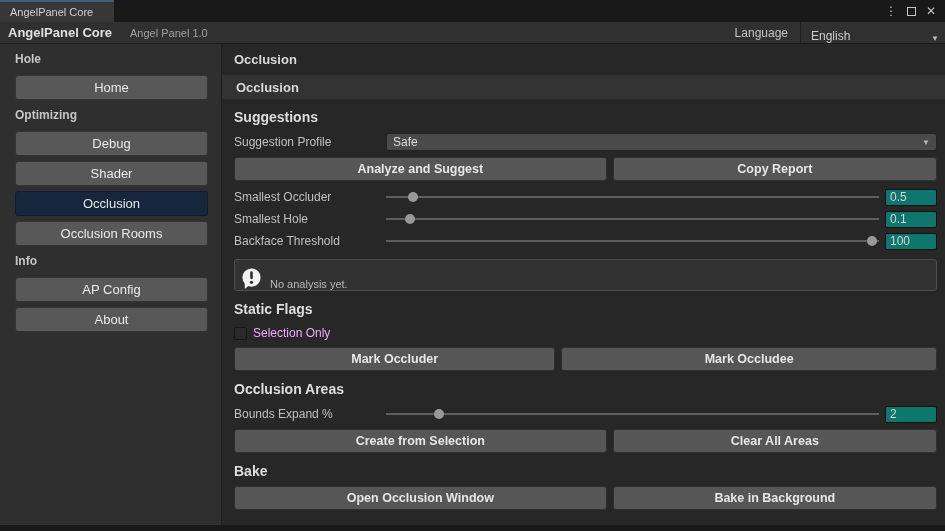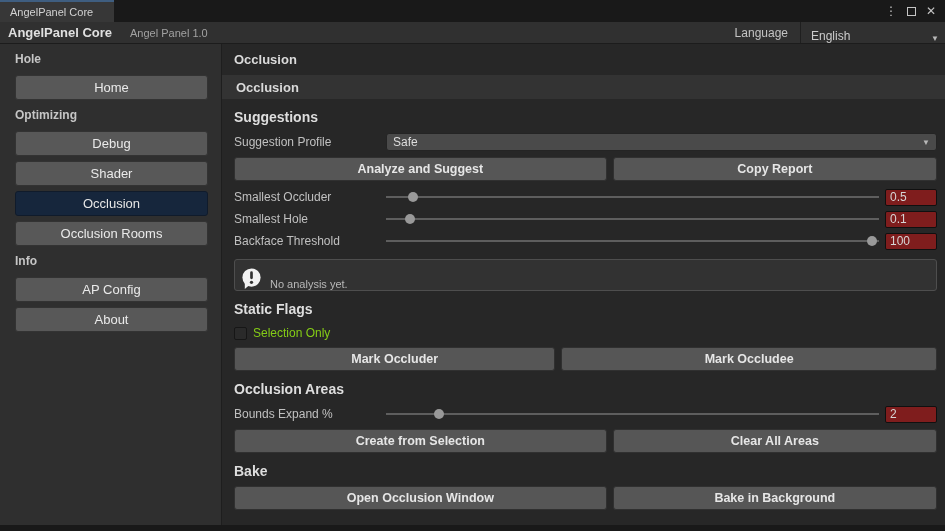--- a/index.html
+++ b/index.html
@@ -80,34 +80,34 @@
     color:#e6e6e6; font-size:12.5px; display:flex; align-items:center; justify-content:center; cursor:default;font-weight:bold;
   }
   .btn-row.split2 .btn:first-child { flex:1.15; }
   .btn-row.split3 .btn:last-child { flex:1.17; }
 
   .track-wrap { flex:1; position:relative; height:20px; cursor:default; }
   .track { position:absolute; left:0; right:0; top:9px; height:2px; background:#5e5e5e; }
   .thumb { position:absolute; top:5px; width:10px; height:10px; border-radius:50%; background:#999999; }
   .valbox {
     width:52px; height:17px; margin-left:6px; flex-shrink:0;
-    background:#7f1d1d; border:1px solid #101010; border-radius:2px;
+    background:#0f766e; border:1px solid #101010; border-radius:2px;
     font-size:12px; color:#d6d6d6; line-height:15px; padding-left:4px;
   }
 
   .helpbox {
     margin:8px 0 10px 0; height:32px; background:#323232;
     border:1px solid #4e4e4e; border-radius:3px;
     display:flex; align-items:flex-end; gap:7px; padding-left:5px;
   }
   .helpbox .msg { font-size:11px; color:#b8b8b8; padding-top:4px; }
 
   .check-row { display:flex; align-items:center; gap:6px; height:18px; margin-bottom:4px; }
   .checkbox { width:13px; height:13px; background:#2a2a2a; border:1px solid #161616; border-radius:2px; cursor:default; }
-  .check-label { font-size:12px; color:#84cc16; }
+  .check-label { font-size:12px; color:#f0abfc; }
 
   .bottom-strip { position:absolute; left:0; bottom:0; width:100%; height:6px; background:#191919; }
 </style>
 </head>
 <body>
 
 <div class="tabbar">
   <div class="tab">
     <span>AngelPanel Core</span>
   </div>

